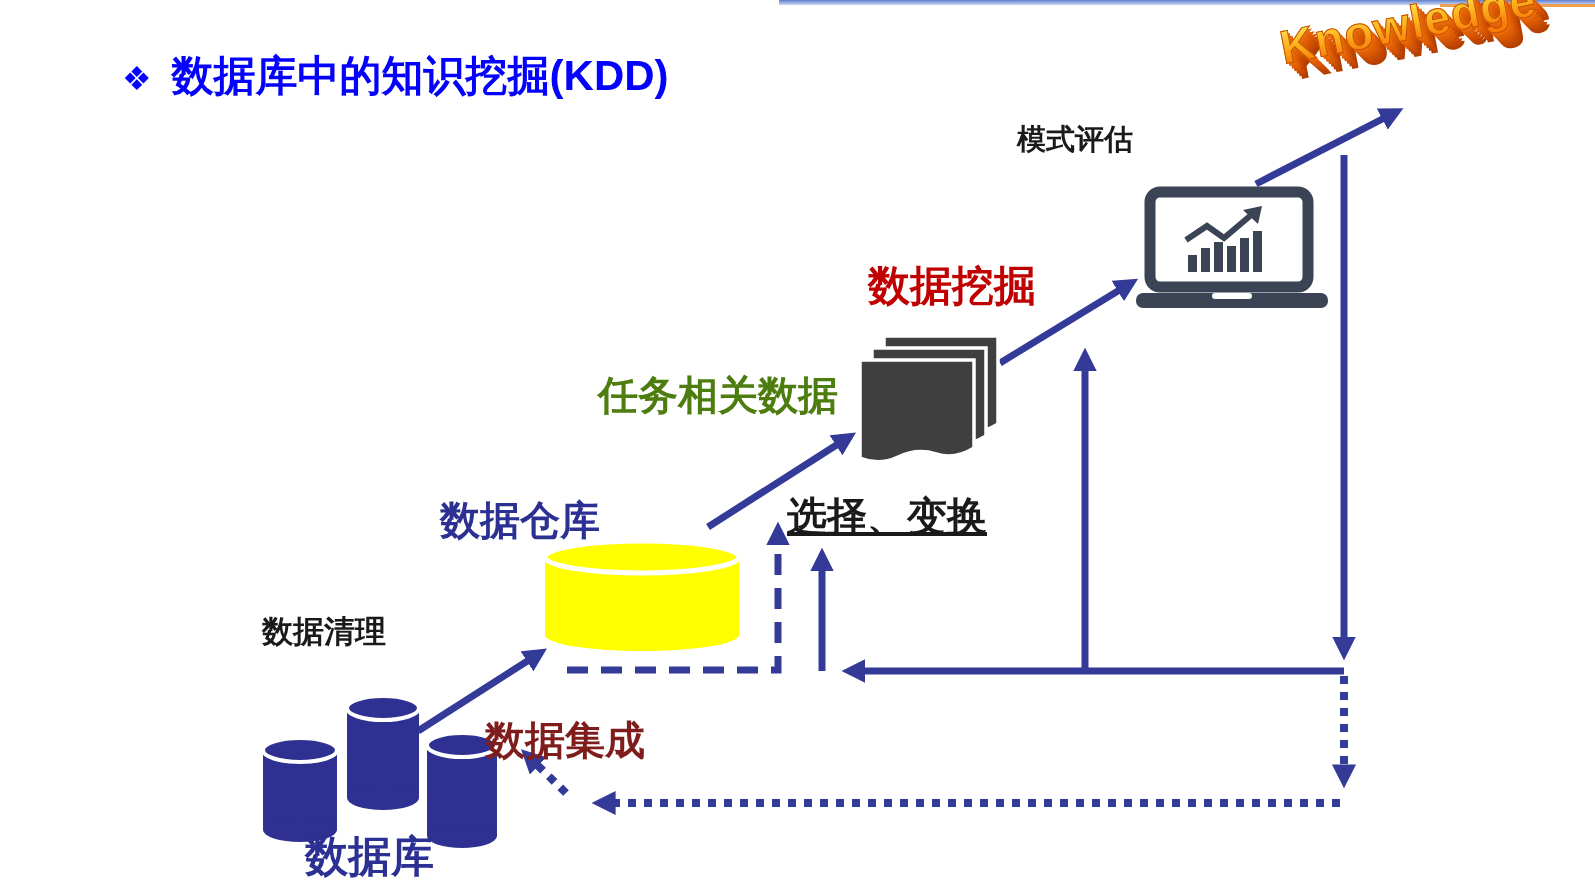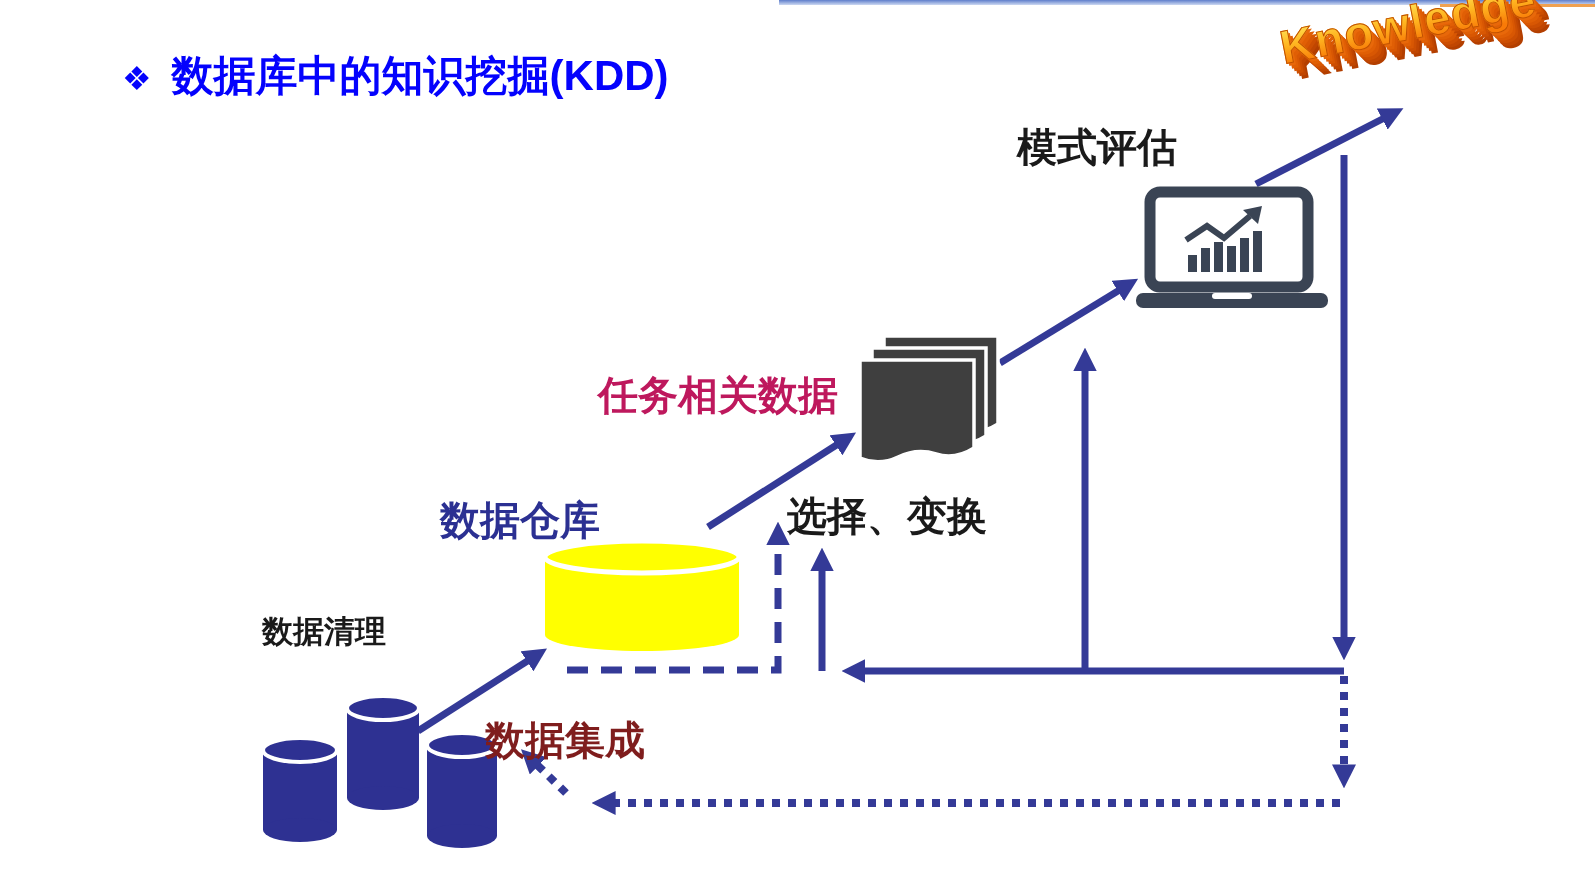--- a/index.html
+++ b/index.html
@@ -9,24 +9,24 @@
   
   .topbar-blue{ position:absolute; left:779px; top:0; width:816px; height:5px;
     background:linear-gradient(180deg,#5f7ecb 0%,#cdd9f2 100%); }
   .topbar-orange{ position:absolute; left:1440px; top:4px; width:155px; height:3px;
     background:#f0a150; }
 
   .label{ position:absolute; font-weight:bold; white-space:nowrap; z-index:3; }
   .title{ left:122px; top:48px; font-size:42px; color:#0402FD; display:flex; align-items:center; }
   .title .bullet{ font-size:33px; margin-right:20px; position:relative; top:2px; }
   .subtitle{ left:6px; top:228px; font-size:45px; color:#FF0000; }
-  .lab-eval{ left:1017px; top:120px; font-size:40px; color:#1a1a1a; }
+  .lab-eval{ left:1017px; top:120px; font-size:29px; color:#1a1a1a; }
   .lab-mining{ left:868px; top:258px; font-size:42px; color:#C00000; }
-  .lab-task{ left:598px; top:368px; font-size:40px; color:#be185d; }
-  .lab-select{ left:787px; top:489px; font-size:40px; color:#1a1a1a; }
+  .lab-task{ left:598px; top:368px; font-size:40px; color:#4d7c0f; }
+  .lab-select{ left:787px; top:489px; font-size:40px; color:#1a1a1a;text-decoration:underline; }
   .lab-wh{ left:408px; top:493px; font-size:40px; color:#2B3092;margin-left:32px; }
   .lab-clean{ left:262px; top:611px; font-size:31px; color:#1a1a1a; }
   .lab-integ{ left:485px; top:713px; font-size:40px; color:#7f1d1d; }
   .lab-db{ left:305px; top:828px; font-size:43px; color:#2B3092; }
 
   
   .knowledge{ position:absolute; left:1284px; top:20px; width:300px; height:90px;
     transform:rotate(-11deg); transform-origin:left center; z-index:2; }
   .knowledge span{ position:absolute; left:0; top:0; font-size:47px; font-weight:bold;
     letter-spacing:1px; white-space:nowrap; }
@@ -128,24 +128,26 @@
     </g>
   </svg>
 
   <div class="label title">
     <span class="bullet">❖</span>
     <span>数据库中的知识挖掘(KDD)</span>
   </div>
 
 
   <div class="label lab-eval">模式评估</div>
+  <div class="label lab-mining">数据挖掘</div>
   <div class="label lab-task">任务相关数据</div>
   <div class="label lab-select">选择、变换</div>
   <div class="label lab-wh">数据仓库</div>
   <div class="label lab-clean">数据清理</div>
   <div class="label lab-integ">数据集成</div>
+  <div class="label lab-db">数据库</div>
 
   <div class="knowledge">
     <span class="extrude">Knowledge</span>
     <span class="face">Knowledge</span>
   </div>
 
 </div>
 
 </body></html>

